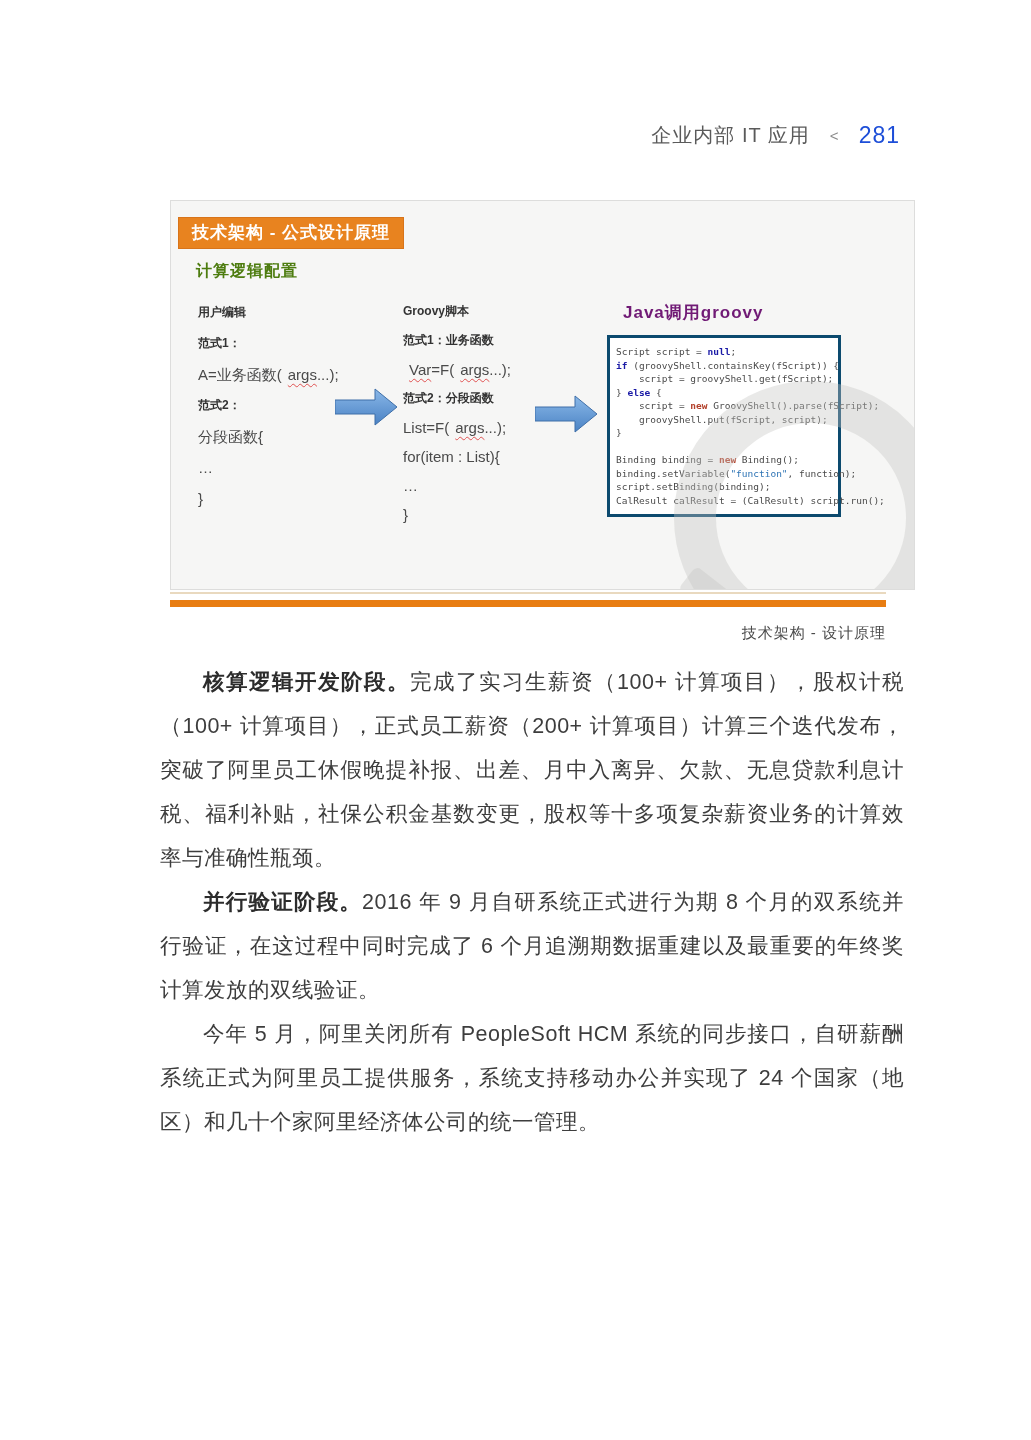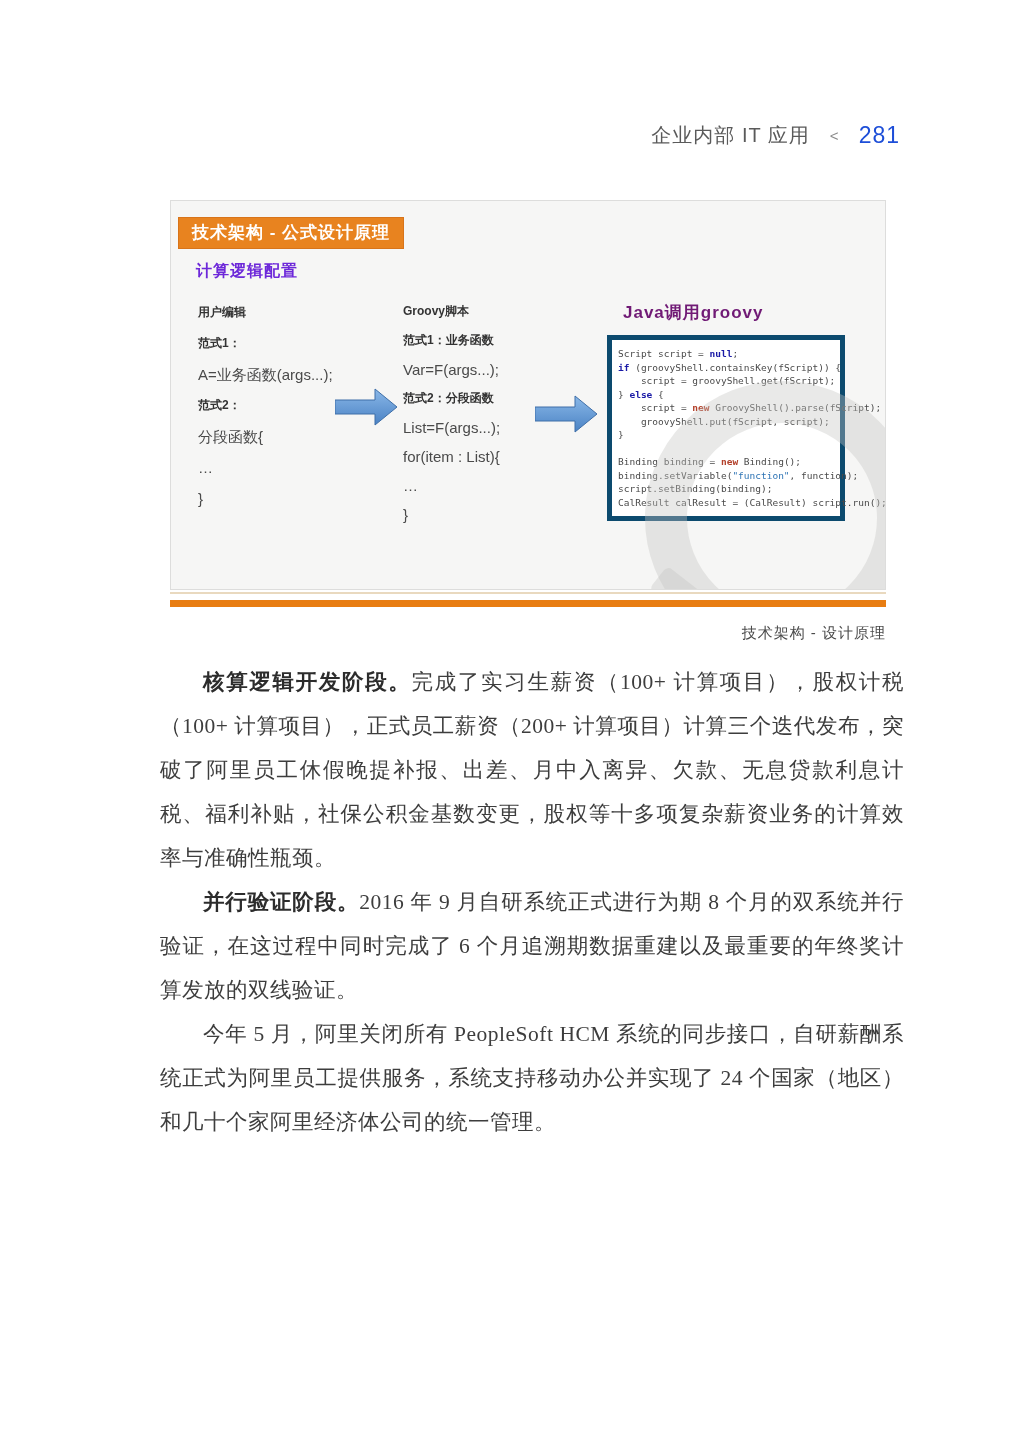--- a/index.html
+++ b/index.html
@@ -13,52 +13,52 @@
   
   .runhead { position:absolute; top:122px; right:131px; display:flex; align-items:center; gap:20px; }
   .runhead .sec { font-size:20px; color:#5a5a5a; letter-spacing:1px; }
   .runhead .sep { font-size:15px; color:#8a8a8a; }
   .runhead .pno { font-size:23px; color:#1d4ed8; letter-spacing:1px; }
 
   
   .figure { position:absolute; left:170px; top:200px; width:716px; height:407px; }
   .slide-canvas {
     position:absolute; left:0; top:0; width:714px; height:388px;
-    background:#f6f6f5; border:1px solid #dddddc; overflow:hidden;
+    background:#f6f6f5; border:1px solid #dddddc; overflow:hidden;padding-left:29px;
   }
   .slide-tanline { position:absolute; left:0; bottom:13px; width:716px; height:2px; background:#e9d9bf; }
   .slide-orangebar { position:absolute; left:0; bottom:0; width:716px; height:7px; background:var(--orange-bar,#e87d12); }
 
   .slide-title {
     position:absolute; left:7px; top:16px; height:30px; line-height:30px;
     padding:0 13px; background:var(--orange-title,#e8831f);
     border:1px solid #d8741a; color:#ffffff; font-weight:bold; font-size:17px;
     letter-spacing:1px; white-space:nowrap;
   }
-  .slide-sub { position:absolute; left:25px; top:60px; font-weight:bold; font-size:16px; color:#6d28d9; letter-spacing:1px; }
+  .slide-sub { position:absolute; left:25px; top:60px; font-weight:bold; font-size:16px; color:#4d7c0f; letter-spacing:1px; }
 
   .col { position:absolute; top:96px; font-size:15px; color:#4a4a4a; }
   .col .sline { height:31px; line-height:31px; white-space:nowrap; }
   .col-groovy .sline { height:29px; line-height:29px; }
   .col .sline.bold { font-weight:bold; color:#333333; font-size:12px; }
   .col-user { left:27px; }
   .col-groovy { left:232px; }
   .sq {
-    text-decoration-style:wavy;
-    text-decoration-color:#e05252; text-decoration-thickness:1px; text-underline-offset:3px;
+    text-decoration:underline; text-decoration-style:wavy;
+    text-decoration-color:#e05252; text-decoration-thickness:1px; text-underline-offset:3px;margin-left:6px;
   }
 
   .flow-arrow { position:absolute; width:64px; height:40px; }
   .arrow-1 { left:164px; top:186px; }
   .arrow-2 { left:364px; top:193px; }
 
   .java-head { position:absolute; left:452px; top:100px; font-weight:bold; font-size:17px; color:#701a75; letter-spacing:1px; }
   .code-box {
     position:absolute; left:436px; top:134px; width:216px;
-    background:#ffffff; border:5px solid #0c4a6e; padding:7px 6px;
+    background:#ffffff; border:3px solid #0c4a6e; padding:7px 6px;
     font-family:"DejaVu Sans Mono","Liberation Mono",monospace;
     font-size:9.5px; color:#4a4a4a;
   }
   .cline { white-space:pre; height:13.5px; line-height:13.5px; }
   .cline .kw  { color:#1a1aa6; font-weight:bold; }
   .cline .kw2 { color:#b3402a; font-weight:bold; }
   .cline .str { color:#2e74b5; }
 
   .watermark {
     position:absolute; right:-34px; bottom:-66px; width:190px; height:190px;
@@ -68,21 +68,21 @@
     content:""; position:absolute; left:-38px; bottom:-6px; width:86px; height:30px;
     background:rgba(198,198,195,0.38); transform:rotate(38deg); border-radius:6px;
   }
 
   .caption { position:absolute; left:170px; top:624px; width:716px; text-align:right; font-size:15px; color:#4a4a4a; letter-spacing:1px; }
 
   
   .bodytext { position:absolute; left:160px; top:660px; width:744px; }
   .bodytext p {
     margin:0; font-size:21.5px; line-height:44px; color:#3d3d3d;
-    text-align:justify; text-indent:2em; letter-spacing:0.5px;font-family:Liberation Serif, serif;
+    text-align:justify; text-indent:2em; letter-spacing:0.5px;
   }
   .bodytext p b { color:#2c2c2c; }
 </style>
 </head>
 <body style="--orange-title: #e8831f; --orange-bar: #e87d12;">
 
 <div class="page">
 
   <div class="runhead">
     <span class="sec">企业内部 IT 应用</span>

